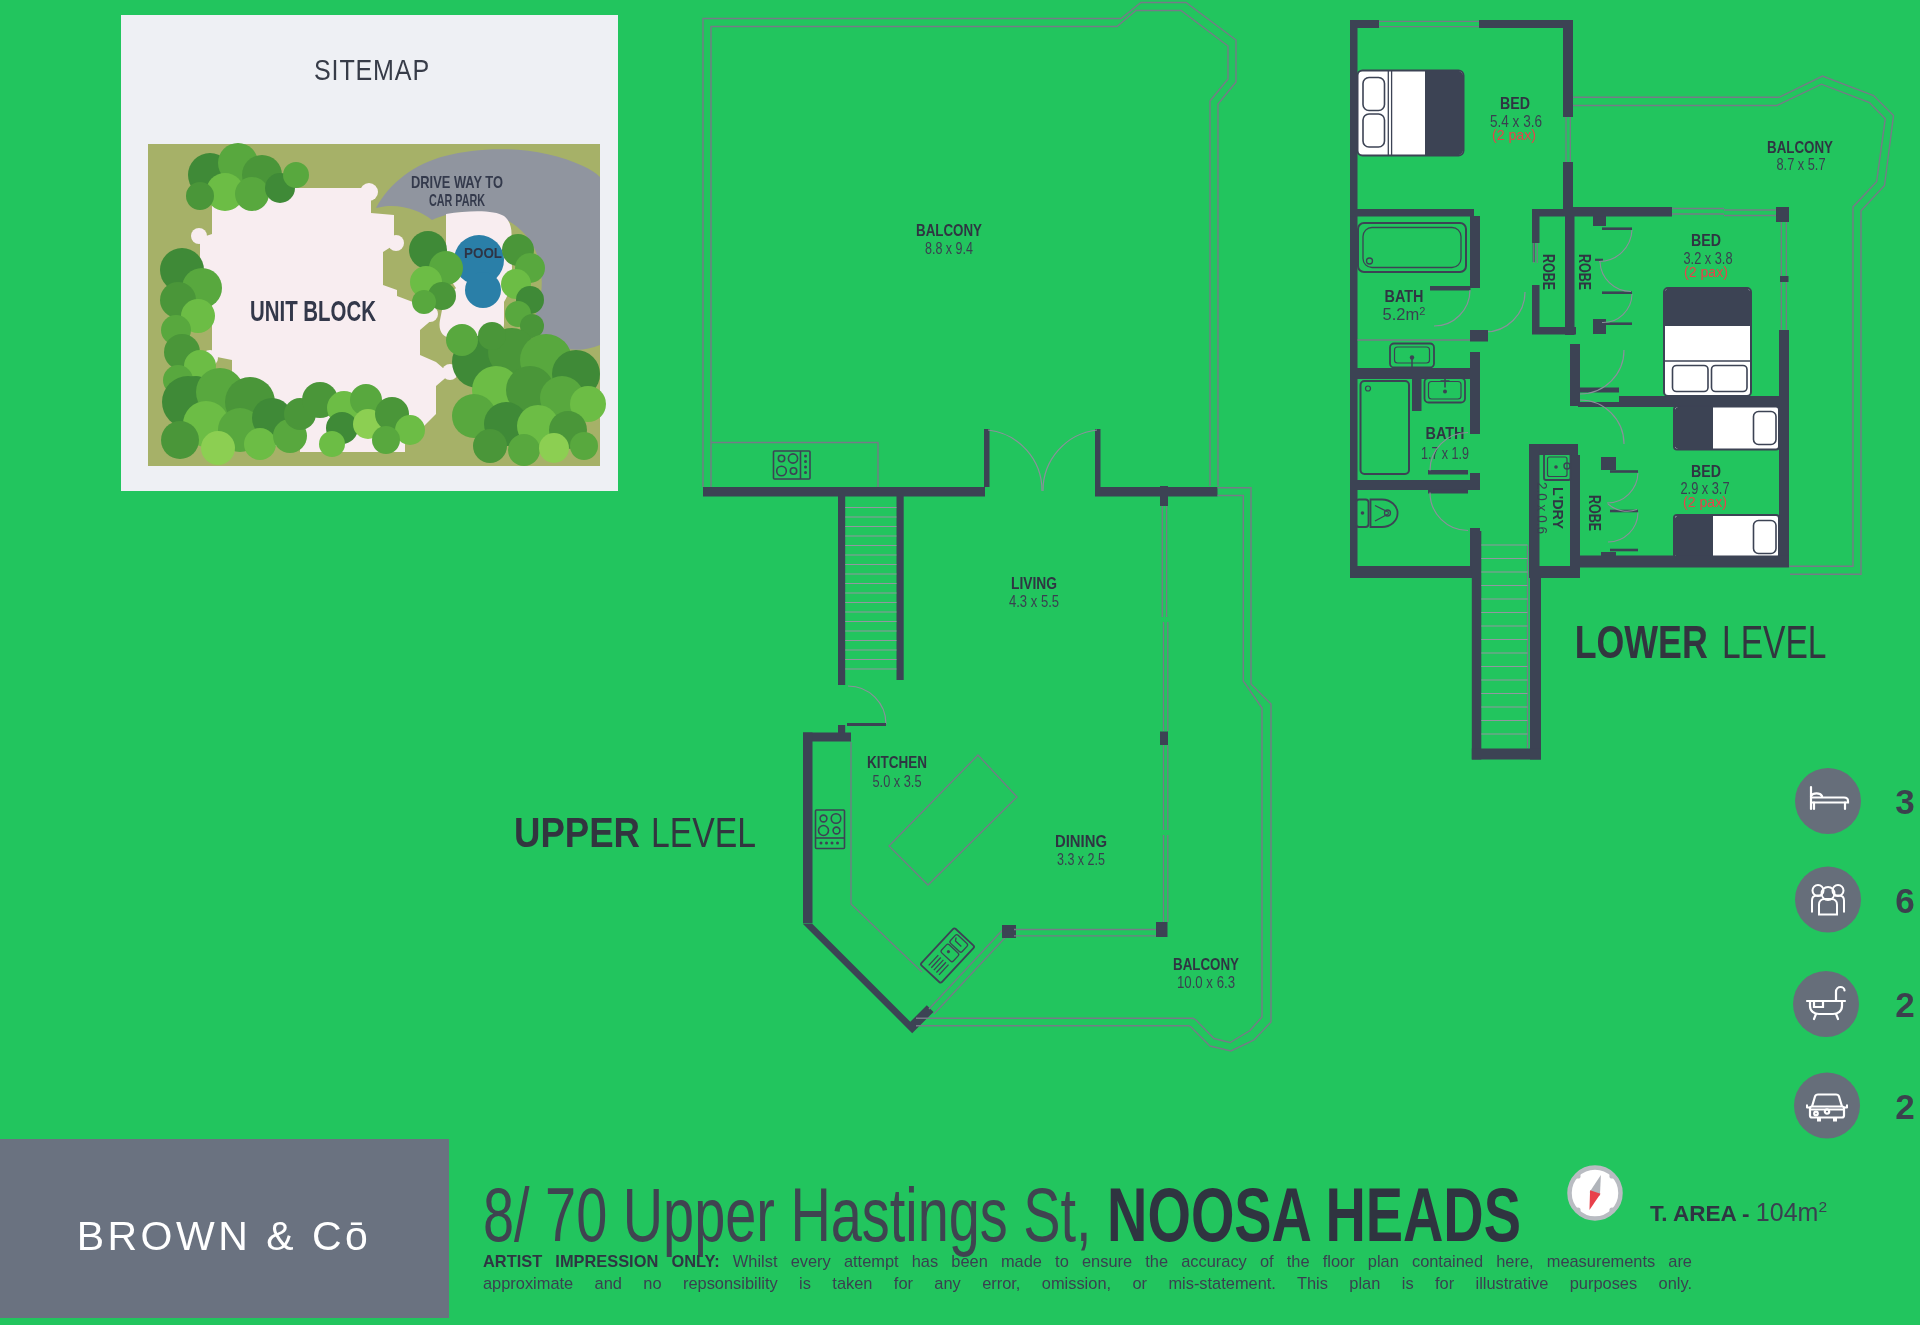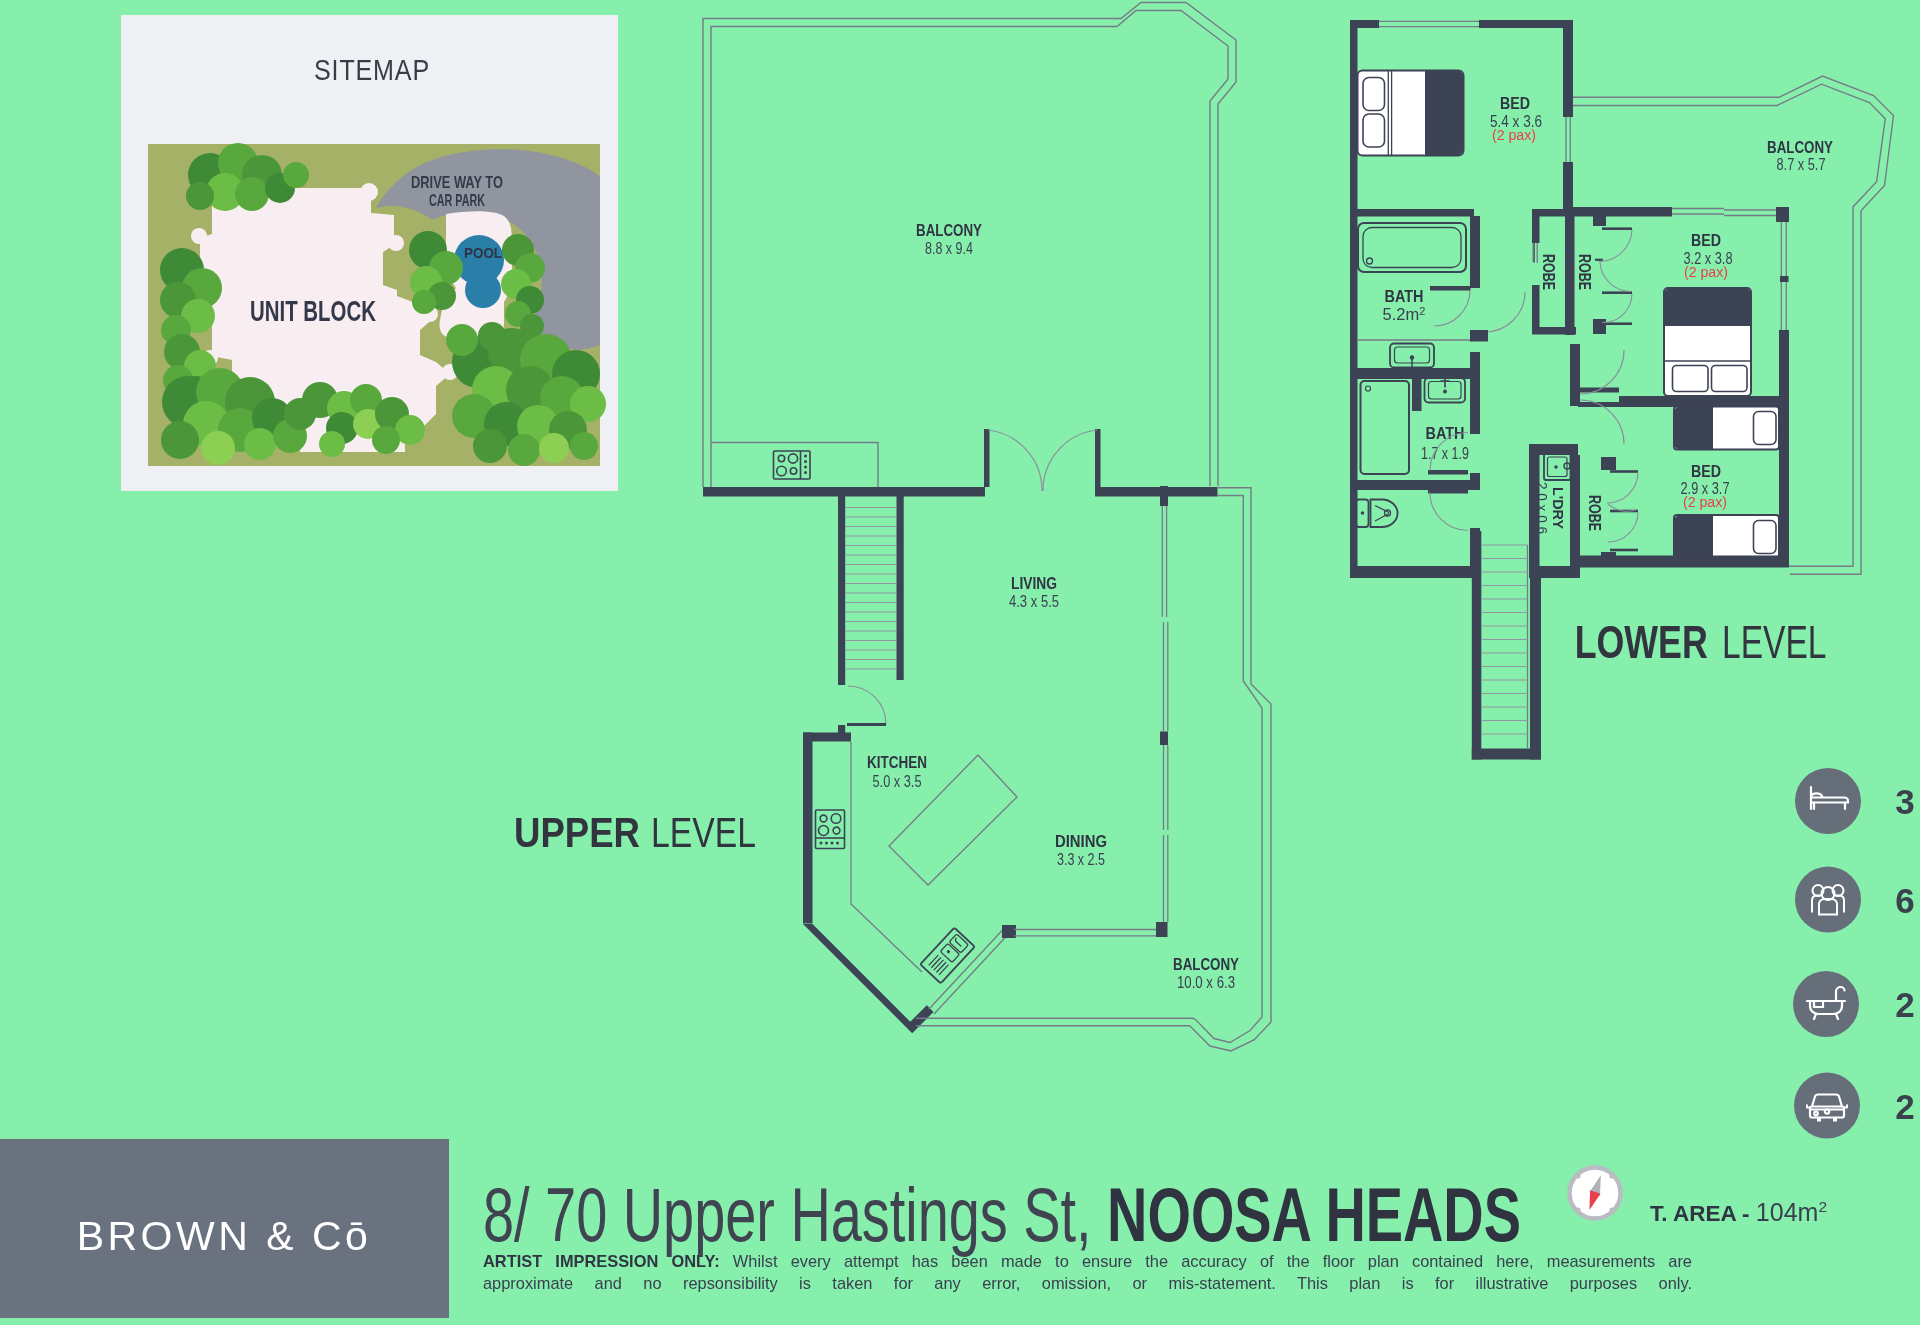--- a/index.html
+++ b/index.html
@@ -1,17 +1,17 @@
 <!DOCTYPE html>
 <html><head>
 <meta charset="utf-8">
 <style>
   html,body{margin:0;padding:0;background:#ffffff;}
   *{font-family:"Liberation Sans", sans-serif;}
-  .page{position:relative;width:1920px;height:1325px;overflow:hidden;background:#86efac;}
+  .page{position:relative;width:1920px;height:1325px;overflow:hidden;background:#22c55e;}
   svg text{font-family:"Liberation Sans", sans-serif;}
 </style>
 </head>
 <body>
 <div class="page">
 <svg width="1920" height="1325" viewBox="0 0 1920 1325" xmlns="http://www.w3.org/2000/svg">
 <g id="sitemap">
 
 <rect x="121" y="15" width="497" height="476" fill="#eef0f4"></rect>
 

